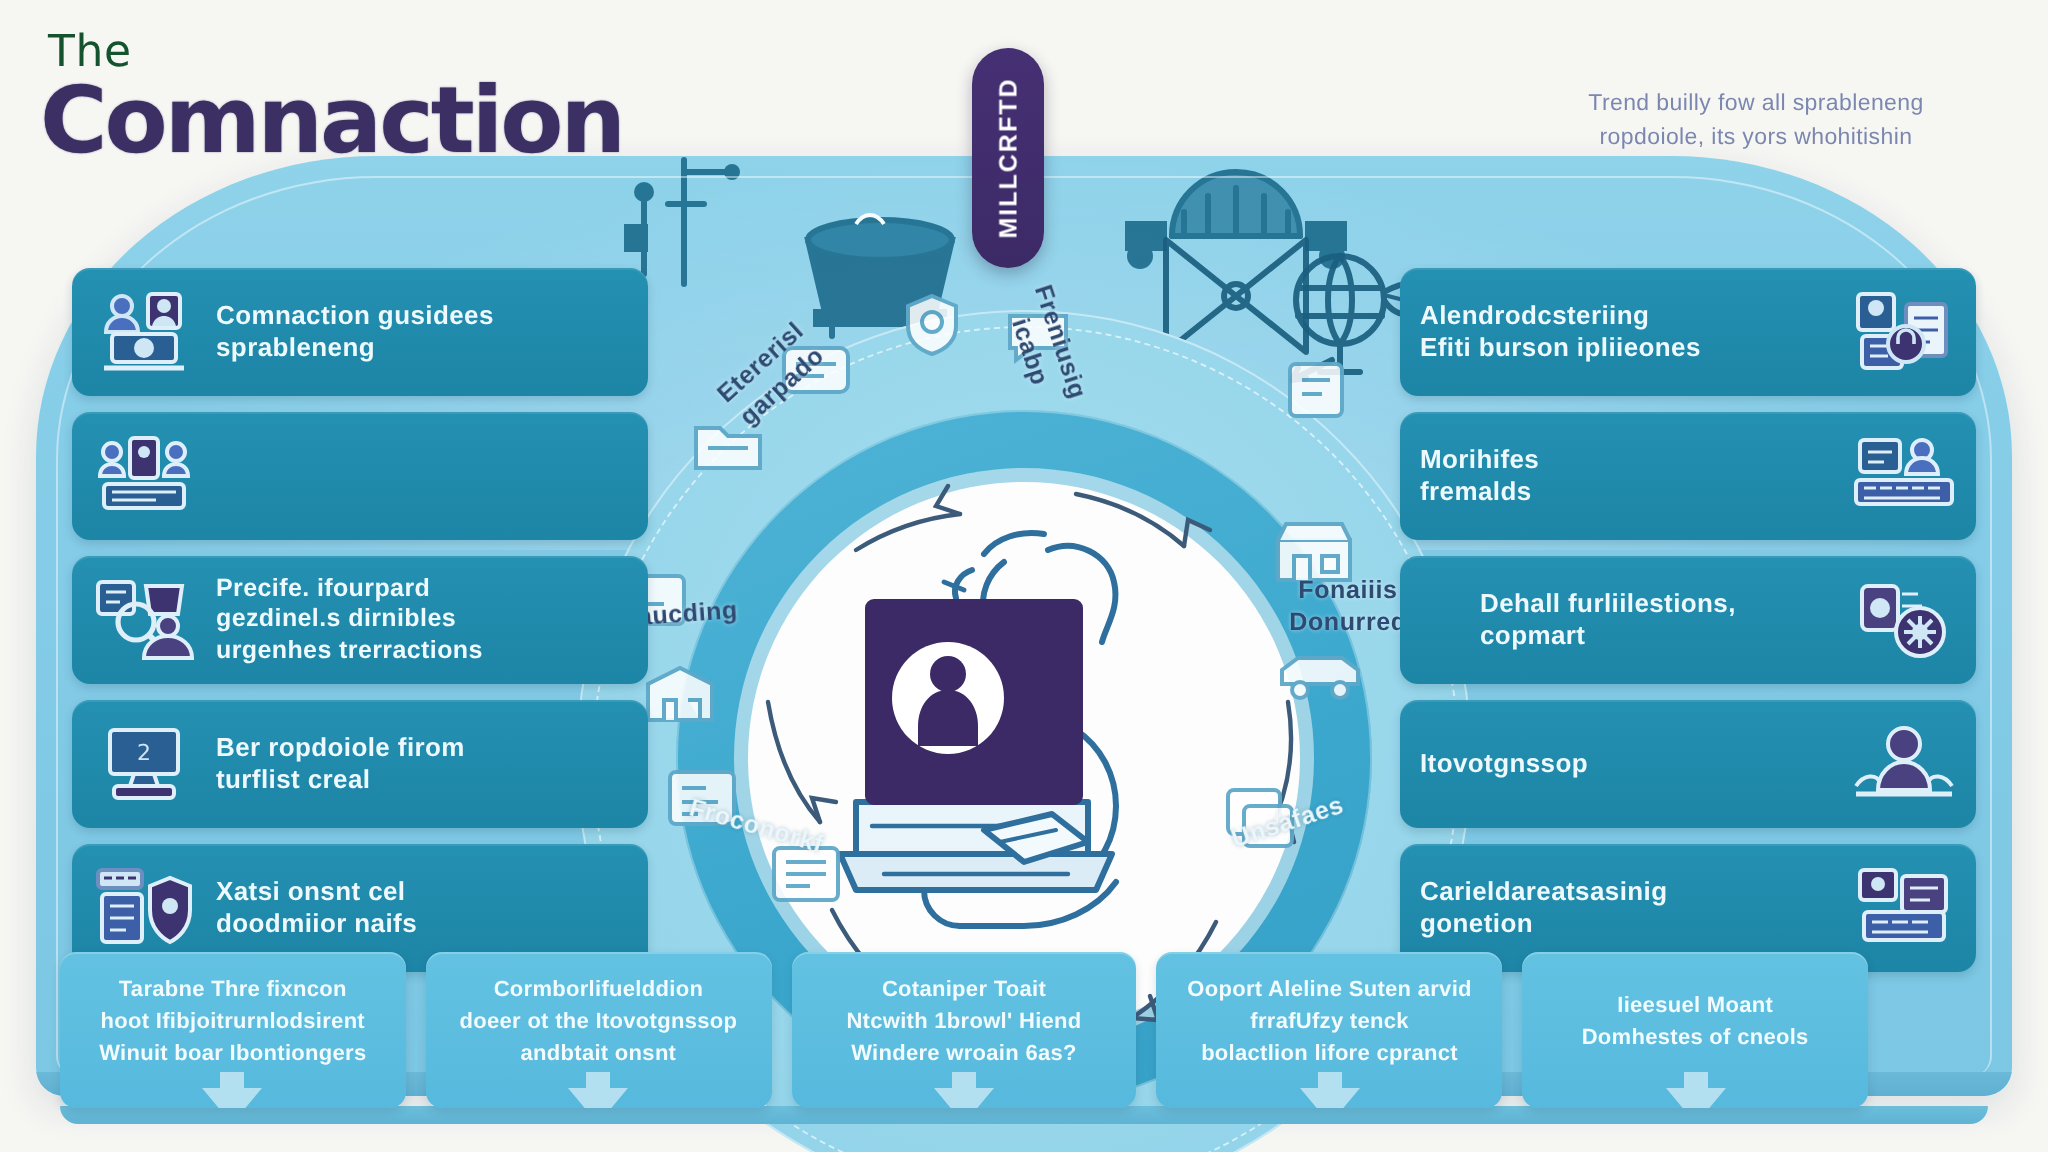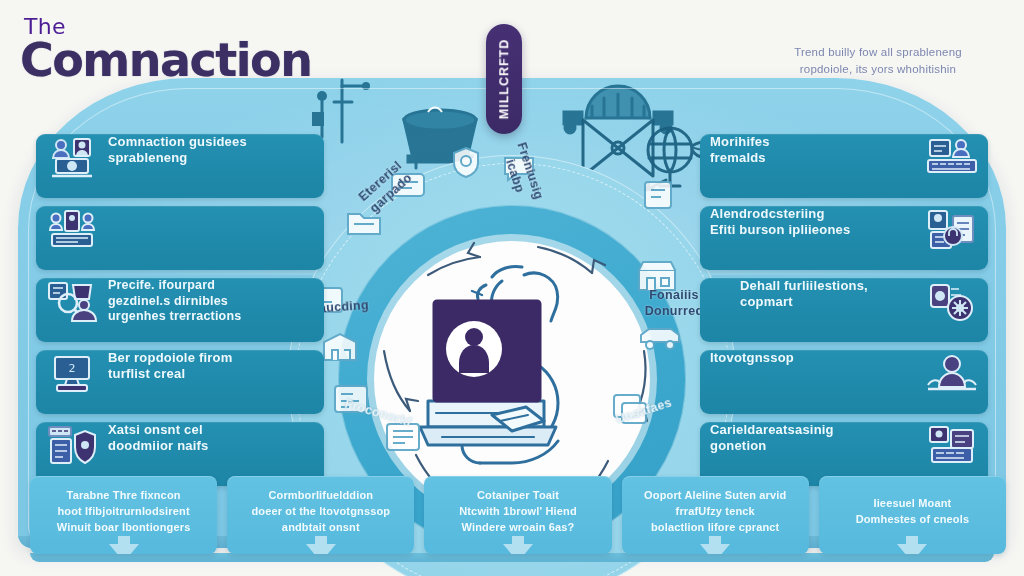--- a/index.html
+++ b/index.html
@@ -9,21 +9,21 @@
     background:#f6f6f3;
     font-family:"Liberation Sans","DejaVu Sans",sans-serif;
     overflow:hidden;
     position:relative;
   }
   #stage{position:absolute;inset:0;width:1024px;height:576px;}
 
   
   .hdr{position:absolute;left:20px;top:14px;z-index:40;}
   .hdr-the{
-    font-size:22px;color:#4c1d95;letter-spacing:.3px;
+    font-size:22px;color:#14532d;letter-spacing:.3px;
     font-family:"DejaVu Sans",sans-serif;margin-left:4px;
   }
   .hdr-brand{
     font-size:46px;font-weight:700;color:#3b2f63;
     letter-spacing:-1.5px;line-height:1.02;margin-top:-2px;
     font-family:"DejaVu Sans",sans-serif;
     text-shadow:0 0 1px rgba(59,47,99,.55);
   }
   .hdr-sub{
     position:absolute;right:26px;top:44px;width:240px;z-index:40;
@@ -110,39 +110,39 @@
   .ring-label.white{color:#eaf7fd;text-shadow:0 0 2px rgba(30,80,110,.35);}
 
   
   .mini{position:absolute;z-index:19;opacity:.95;}
 
   
   .rows{position:absolute;z-index:25;}
   .rows.left{left:36px;top:134px;width:288px;}
   .rows.right{right:36px;top:134px;width:288px;}
   .frow{
-    display:flex;align-items:flex-start;gap:10px;
+    display:flex;align-items:center;gap:10px;
     height:64px;margin-bottom:8px;padding:0 10px;
     background:linear-gradient(180deg,#2490b2,#1d85a6);
     border-radius:9px;
     box-shadow:0 2px 5px rgba(20,60,80,.18), inset 0 1px 0 rgba(255,255,255,.10);
   }
   .frow .ico{
     flex:0 0 52px;height:48px;display:flex;align-items:center;justify-content:center;
   }
   .frow .txt{
     flex:1;color:#eef9fd;font-size:13px;font-weight:700;line-height:1.25;
     letter-spacing:.2px;filter:blur(.2px);
   }
   .rows.right .frow{flex-direction:row-reverse;}
   .rows.right .txt{text-align:left;}
 
   
   .bottom{
-    position:absolute;left:30px;bottom:22px;width:976px;height:78px;
+    position:absolute;left:30px;bottom:22px;width:904px;height:78px;
     display:flex;gap:10px;z-index:30;
   }
   .bcard{
     flex:1;border-radius:8px;
     background:linear-gradient(180deg,#63c2e2,#56b9dd);
     box-shadow:0 2px 5px rgba(30,70,95,.16), inset 0 1px 0 rgba(255,255,255,.22);
     color:#f2fbfe;font-size:11px;font-weight:700;line-height:1.45;
     text-align:center;padding:12px 10px 0;letter-spacing:.15px;
     filter:blur(.15px);position:relative;overflow:hidden;
   }
@@ -415,52 +415,52 @@
       <div class="txt" style="white-space:pre-line;">Xatsi onsnt cel
 doodmiior naifs</div>
     </div>
 
   </div>
 
   <div class="rows right">
 
     <div class="frow">
       <div class="ico">
-        <svg width="52" height="44" viewBox="0 0 52 44" fill="none" stroke="#dfeffa" stroke-width="2">
-          <rect x="4" y="4" width="20" height="16" rx="2" fill="#2a5f94"></rect>
-          <path d="M8 10h12M8 15h8" stroke-width="1.6"></path>
-          <circle cx="35" cy="9" r="5" fill="#4a6fbf"></circle>
-          <path d="M27 21c0-5 4-8 8-8s8 3 8 8z" fill="#4a6fbf"></path>
-          <rect x="2" y="24" width="48" height="12" rx="2" fill="#3d5fa8"></rect>
-          <path d="M6 28h6M14 28h6M22 28h6M30 28h6M38 28h6M6 33h38" stroke-width="1.4"></path>
-        </svg>
-      </div>
-      <div class="txt" style="white-space:pre-line;">Morihifes
-fremalds</div>
-    </div>
-
-    <div class="frow">
-      <div class="ico">
         <svg width="50" height="44" viewBox="0 0 50 44" fill="none" stroke="#dfeffa" stroke-width="2">
           <rect x="2" y="3" width="18" height="18" rx="2" fill="#2a5f94"></rect>
           <circle cx="11" cy="10" r="4" fill="#cfe6f5" stroke="none"></circle>
           <rect x="4" y="24" width="20" height="16" rx="2" fill="#3d5fa8"></rect>
           <path d="M8 29h12M8 34h9" stroke-width="1.6"></path>
           <rect x="26" y="8" width="20" height="26" rx="2" fill="#eaf5fb" stroke="#6f8ec0"></rect>
           <path d="M30 15h12M30 21h12M30 27h8" stroke="#3d5fa8" stroke-width="1.6"></path>
           <circle cx="26" cy="28" r="9" fill="#3d3370" stroke="#cfe6f5"></circle>
           <path d="M22 28v-3a4 4 0 0 1 8 0v3" stroke="#cfe6f5" stroke-width="1.8"></path>
         </svg>
       </div>
       <div class="txt" style="white-space:pre-line;">Alendrodcsteriing
 Efiti burson ipliieones</div>
     </div>
 
     <div class="frow">
       <div class="ico">
+        <svg width="52" height="44" viewBox="0 0 52 44" fill="none" stroke="#dfeffa" stroke-width="2">
+          <rect x="4" y="4" width="20" height="16" rx="2" fill="#2a5f94"></rect>
+          <path d="M8 10h12M8 15h8" stroke-width="1.6"></path>
+          <circle cx="35" cy="9" r="5" fill="#4a6fbf"></circle>
+          <path d="M27 21c0-5 4-8 8-8s8 3 8 8z" fill="#4a6fbf"></path>
+          <rect x="2" y="24" width="48" height="12" rx="2" fill="#3d5fa8"></rect>
+          <path d="M6 28h6M14 28h6M22 28h6M30 28h6M38 28h6M6 33h38" stroke-width="1.4"></path>
+        </svg>
+      </div>
+      <div class="txt" style="white-space:pre-line;">Morihifes
+fremalds</div>
+    </div>
+
+    <div class="frow">
+      <div class="ico">
         <svg width="50" height="46" viewBox="0 0 50 46" fill="none" stroke="#dfeffa" stroke-width="2">
           <rect x="4" y="6" width="18" height="22" rx="3" fill="#4a4280"></rect>
           <circle cx="13" cy="17" r="5" fill="#cfe6f5" stroke="none"></circle>
           <path d="M24 10h8M24 16h10M24 22h7" stroke-width="1.6"></path>
           <circle cx="33" cy="29" r="12" fill="#3d3370"></circle>
           <path d="M33 21v16M25 29h16M27 23l12 12M39 23L27 35" stroke="#cfe6f5" stroke-width="2"></path>
           <circle cx="33" cy="29" r="4" fill="#cfe6f5" stroke="none"></circle>
         </svg>
       </div>
       <div class="txt" style="white-space:pre-line;margin-left:30px;">Dehall furliilestions,

